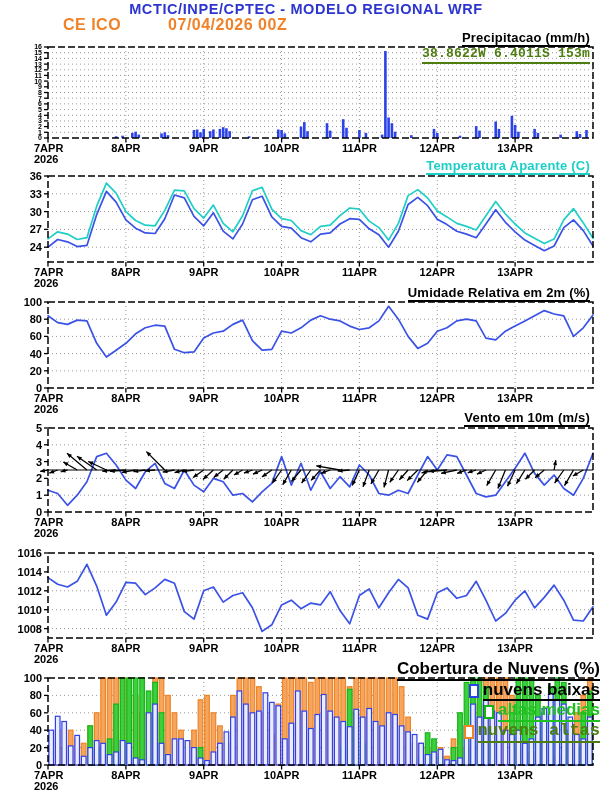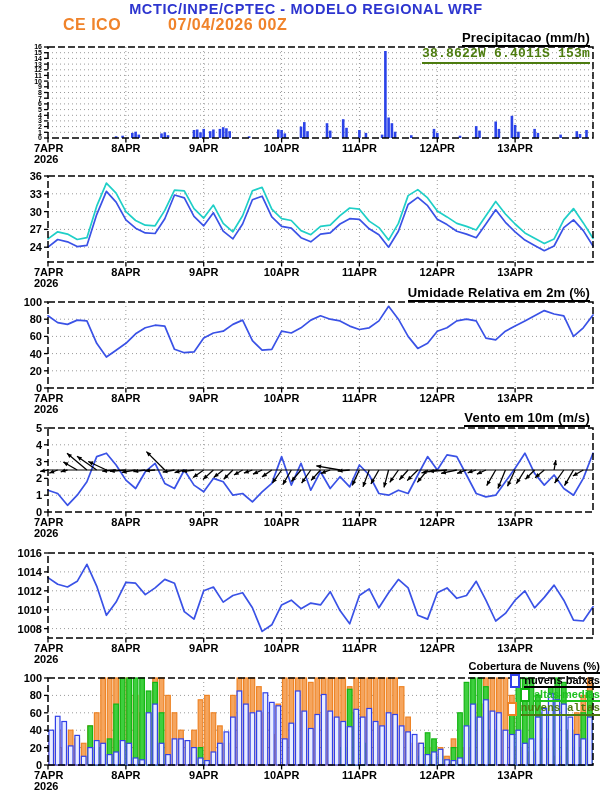--- a/index.html
+++ b/index.html
@@ -11,21 +11,21 @@
   .hdr2{position:absolute;top:16px;left:35px;font-size:16px;letter-spacing:.5px;color:#f0832a;margin-left:28px;}
   .hdr2 .run{margin-left:42px;}
   .trow{position:absolute;left:70px;right:22px;display:flex;justify-content:space-between;
         align-items:flex-end;font-size:13px;letter-spacing:.2px;white-space:nowrap;flex-direction:column;}
   .u{border-bottom:2px solid;padding-bottom:0px;line-height:1.1;}
   .t-black{color:#000;}
   .t-cyan{color:#1fcfc7;}
   .t-orange{color:#4d7c0f;font-family:Liberation Mono, monospace;}
   .t-blue{color:#000000;}
   .t-green{color:#1fc11f;}
-  .row6{font-size:11px;left:70px;right:12px;letter-spacing:0;}
+  .row6{font-size:17px;left:70px;right:12px;letter-spacing:0;}
   .li{display:inline-flex;align-items:flex-end;}
   .sq{display:inline-block;width:6px;height:10px;border:2px solid;background:#fff;
       margin-right:4px;align-self:center;}
   .sq-b{border-color:#3141e8;}
   .sq-g{border-color:#14b614;}
   .sq-o{border-color:#ee8426;}
   .lbl{font-weight:bold;fill:#000;font-family:"Liberation Sans",sans-serif;}
   .grid{stroke:#9a9a9a;stroke-width:1;stroke-dasharray:1 3;fill:none;}
 </style>
 </head>
@@ -688,20 +688,21 @@
     <span>CE ICO</span>
     <span class="run">07/04/2026 00Z</span>
   </div>
 
   <div class="trow" style="top:31px">
     <span class="u t-black">Precipitacao (mm/h)</span>
     <span class="u t-orange">38.8622W 6.4011S 153m</span>
   </div>
 
   <div class="trow" style="top:159px">
+    <span class="u t-cyan">Temperatura Aparente (C)</span>
   </div>
 
   <div class="trow" style="top:286px">
     <span class="u t-black">Umidade Relativa em 2m (%)</span>
   </div>
 
   <div class="trow" style="top:411px">
     <span class="u t-black">Vento em 10m (m/s)</span>
   </div>
 

